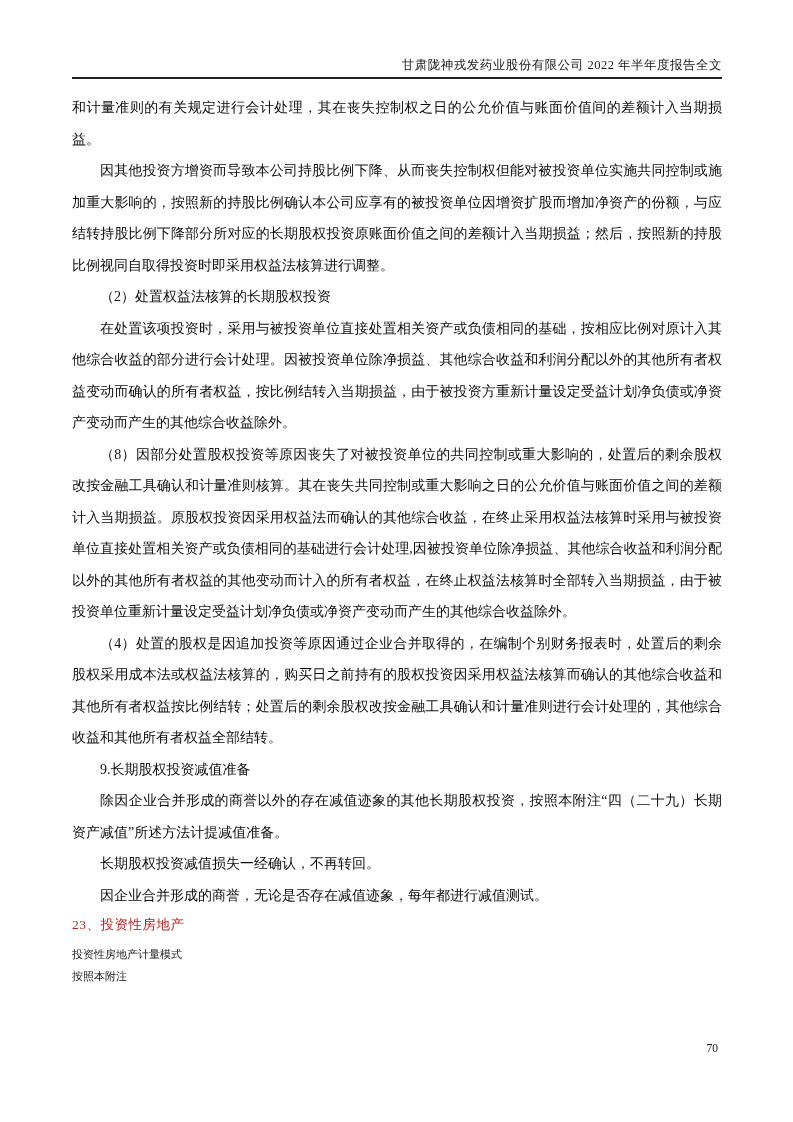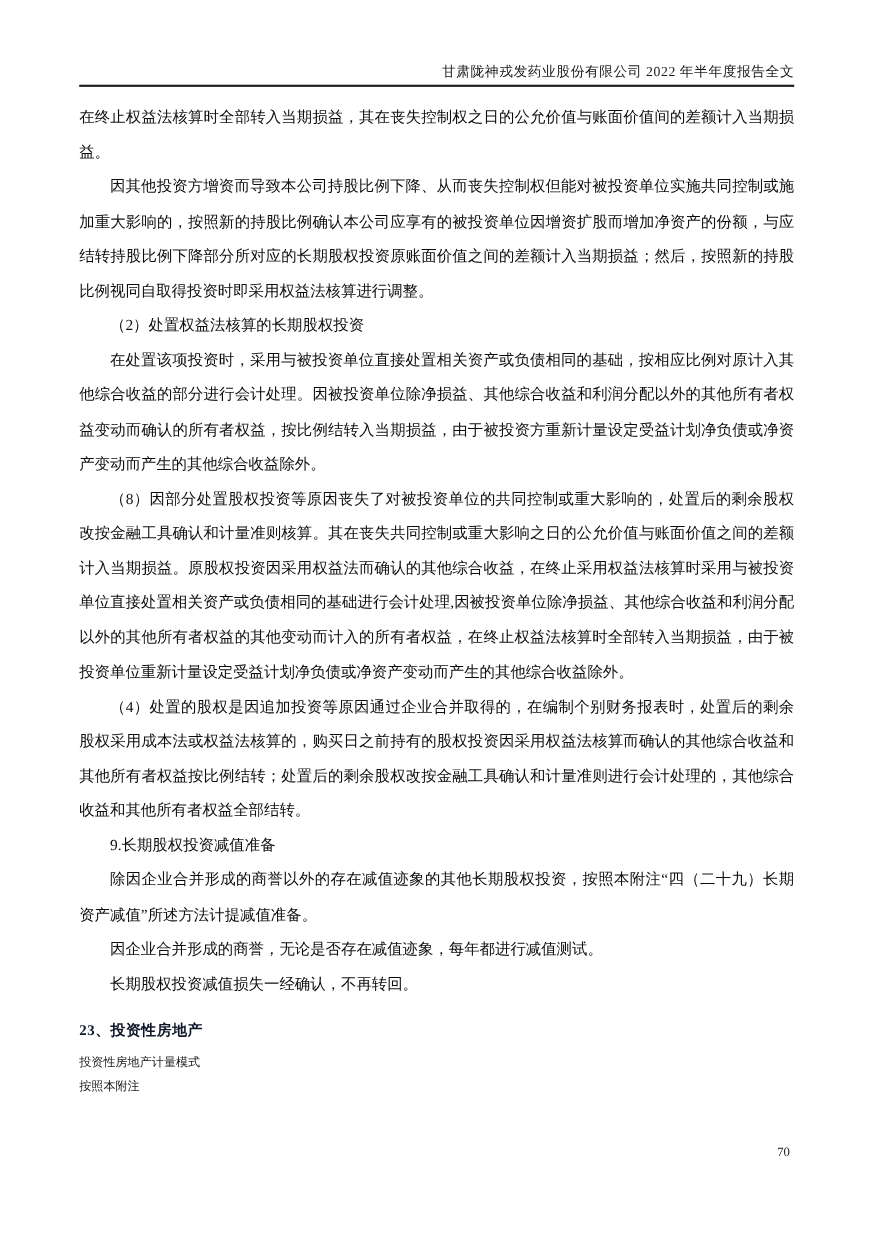--- a/index.html
+++ b/index.html
@@ -47,24 +47,24 @@
     line-height: 31.5px;
     text-align: justify;
     text-justify: inter-ideograph;
     color: #0d0d0d;
     word-break: break-all;
   }
   .para.indent {
     text-indent: 2em;
   }
   .section-heading {
-    margin: 17px 0 0 0;
+    margin: 5px 0 0 0;
     font-size: 13.5px;
-    font-weight: bold;
-    color: #0f172a;
+    font-weight: normal;
+    color: #b91c1c;
     letter-spacing: 0.5px;
   }
   .note-lines {
     margin-top: 9px;
   }
   .note-line {
     font-size: 11px;
     line-height: 22px;
     color: #1a1a1a;
   }
@@ -85,30 +85,30 @@
 <body>
 
 <div class="page">
 
   <div class="page-header">
     <div class="running-title">甘肃陇神戎发药业股份有限公司 2022 年半年度报告全文</div>
     <div class="header-rule"></div>
   </div>
 
   <div class="doc-body">
-    <p class="para">在终止权益法核算时全部转入当期损益，其在丧失控制权之日的公允价值与账面价值间的差额计入当期损益。</p>
+    <p class="para">和计量准则的有关规定进行会计处理，其在丧失控制权之日的公允价值与账面价值间的差额计入当期损益。</p>
     <p class="para indent">因其他投资方增资而导致本公司持股比例下降、从而丧失控制权但能对被投资单位实施共同控制或施加重大影响的，按照新的持股比例确认本公司应享有的被投资单位因增资扩股而增加净资产的份额，与应结转持股比例下降部分所对应的长期股权投资原账面价值之间的差额计入当期损益；然后，按照新的持股比例视同自取得投资时即采用权益法核算进行调整。</p>
     <p class="para indent">（2）处置权益法核算的长期股权投资</p>
     <p class="para indent">在处置该项投资时，采用与被投资单位直接处置相关资产或负债相同的基础，按相应比例对原计入其他综合收益的部分进行会计处理。因被投资单位除净损益、其他综合收益和利润分配以外的其他所有者权益变动而确认的所有者权益，按比例结转入当期损益，由于被投资方重新计量设定受益计划净负债或净资产变动而产生的其他综合收益除外。</p>
     <p class="para indent">（8）因部分处置股权投资等原因丧失了对被投资单位的共同控制或重大影响的，处置后的剩余股权改按金融工具确认和计量准则核算。其在丧失共同控制或重大影响之日的公允价值与账面价值之间的差额计入当期损益。原股权投资因采用权益法而确认的其他综合收益，在终止采用权益法核算时采用与被投资单位直接处置相关资产或负债相同的基础进行会计处理,因被投资单位除净损益、其他综合收益和利润分配以外的其他所有者权益的其他变动而计入的所有者权益，在终止权益法核算时全部转入当期损益，由于被投资单位重新计量设定受益计划净负债或净资产变动而产生的其他综合收益除外。</p>
     <p class="para indent">（4）处置的股权是因追加投资等原因通过企业合并取得的，在编制个别财务报表时，处置后的剩余股权采用成本法或权益法核算的，购买日之前持有的股权投资因采用权益法核算而确认的其他综合收益和其他所有者权益按比例结转；处置后的剩余股权改按金融工具确认和计量准则进行会计处理的，其他综合收益和其他所有者权益全部结转。</p>
     <p class="para indent">9.长期股权投资减值准备</p>
     <p class="para indent">除因企业合并形成的商誉以外的存在减值迹象的其他长期股权投资，按照本附注“四（二十九）长期资产减值”所述方法计提减值准备。</p>
+    <p class="para indent">长期股权投资减值损失一经确认，不再转回。</p>
     <p class="para indent">因企业合并形成的商誉，无论是否存在减值迹象，每年都进行减值测试。</p>
-    <p class="para indent">长期股权投资减值损失一经确认，不再转回。</p>
 
     <h2 class="section-heading">23、投资性房地产</h2>
 
     <div class="note-lines">
       <div class="note-line">投资性房地产计量模式</div>
       <div class="note-line">按照本附注</div>
     </div>
   </div>
 
   <div class="page-footer">

